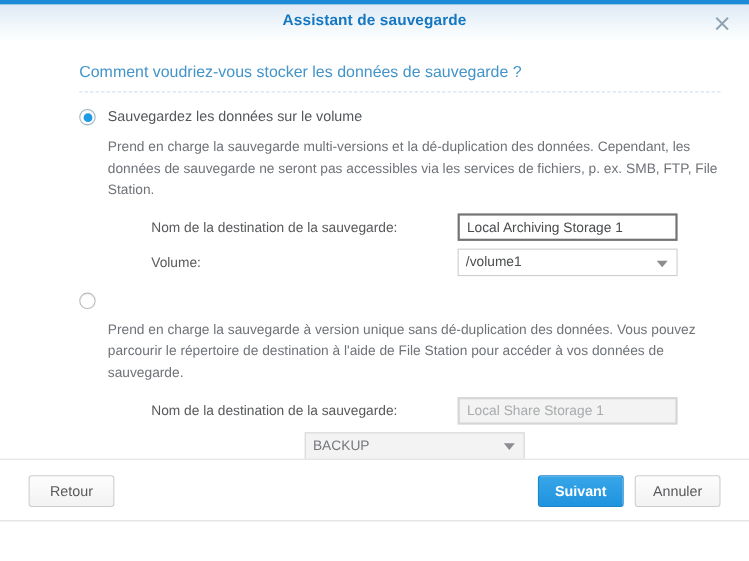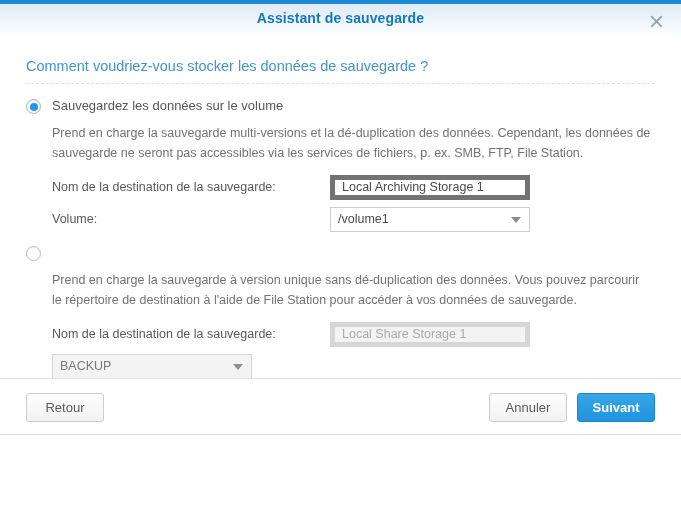--- a/index.html
+++ b/index.html
@@ -57,20 +57,21 @@
     justify-content: center;
   }
   .close-btn svg { display: block; }
 
   
   .content {
     flex: 1 1 auto;
     position: relative;
     padding: 0 26px;
     box-sizing: border-box;
+    margin-left: 46px;
   }
 
   .section-heading {
     font-size: 14.5px;
     color: #4394c9;
     margin-top: 18px;
     margin-bottom: 0;
     line-height: 20px;
   }
   .heading-rule {
@@ -132,39 +133,40 @@
 
   
   .fields {
     margin: 12px 0 0 26px;
   }
   .field-row {
     display: flex;
     align-items: center;
     height: 24px;
     margin-bottom: 8px;
+    justify-content: center;
   }
   .field-row:last-child { margin-bottom: 0; }
   .field-label {
     width: 278px;
     flex: 0 0 278px;
     font-size: 12.5px;
     color: #58595b;
     line-height: 16px;
   }
   .field-control {
     position: relative;
     width: 200px;
     flex: 0 0 200px;
   }
   .txt {
     width: 100%;
     height: 25px;
     box-sizing: border-box;
-    border: 5px solid #737373;
+    border: 2px solid #737373;
     background: #ffffff;
     font-family: "Liberation Sans", sans-serif;
     font-size: 12.5px;
     color: #4a4c4e;
     padding: 0 7px;
     outline: none;
     border-radius: 0;
   }
   .txt.disabled {
     background: #f3f3f3;
@@ -309,18 +311,18 @@
           </span>
         </div>
       </div>
     </div>
 
   </div>
 
   <div class="footer">
     <button class="btn">Retour</button>
     <span class="spacer"></span>
+    <button class="btn primary">Suivant</button>
     <button class="btn">Annuler</button>
-    <button class="btn primary">Suivant</button>
     <div class="bottom-edge"></div>
   </div>
 
 </div>
 
 </body></html>

